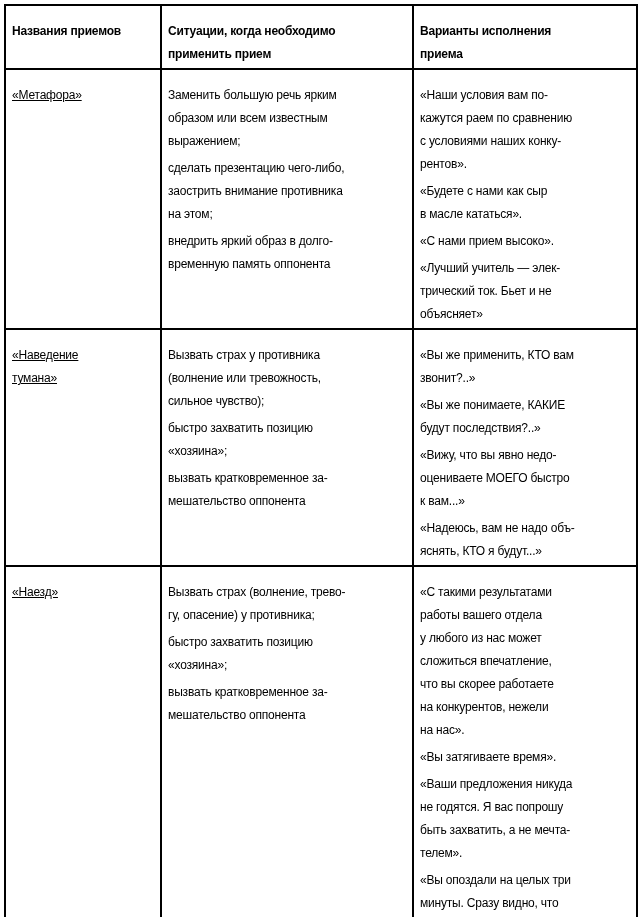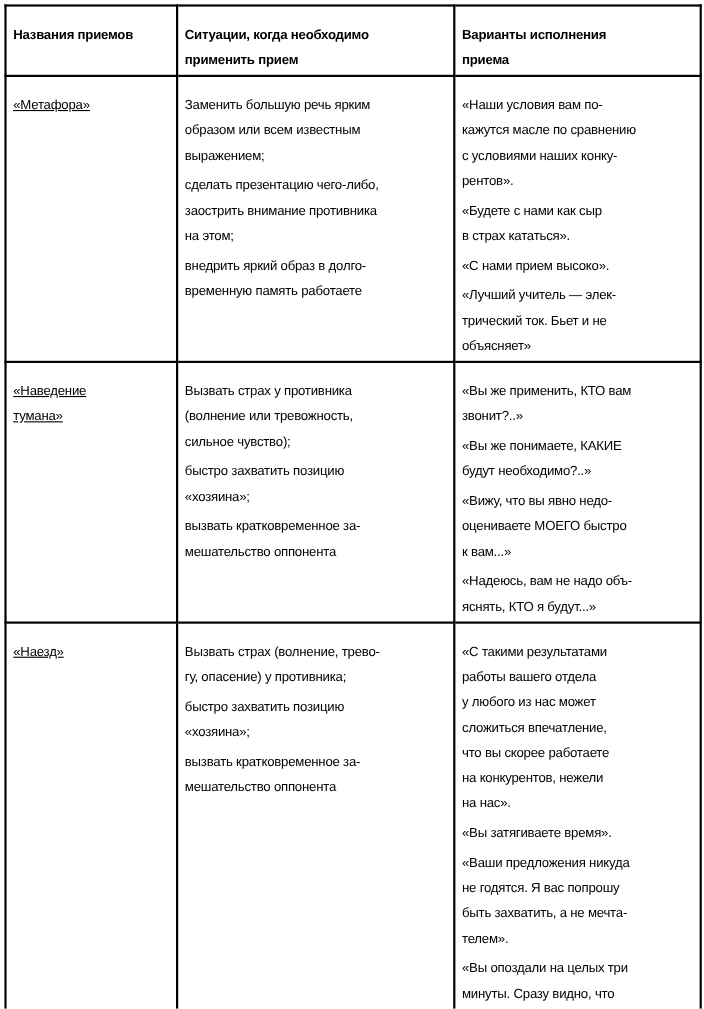--- a/index.html
+++ b/index.html
@@ -79,29 +79,29 @@
       <tr style="height:248px">
         <td class="cell-name">«Метафора»</td>
         <td>
           <p>Заменить большую речь ярким
 образом или всем известным
 выражением;</p>
           <p>сделать презентацию чего-либо,
 заострить внимание противника
 на этом;</p>
           <p>внедрить яркий образ в долго-
-временную память работаете</p>
+временную память оппонента</p>
         </td>
         <td>
           <p>«Наши условия вам по-
-кажутся масле по сравнению
+кажутся раем по сравнению
 с условиями наших конку-
 рентов».</p>
           <p>«Будете с нами как сыр
-в страх кататься».</p>
+в масле кататься».</p>
           <p>«С нами прием высоко».</p>
           <p>«Лучший учитель — элек-
 трический ток. Бьет и не
 объясняет»</p>
         </td>
       </tr>
       <tr style="height:218px">
         <td class="cell-name">«Наведение
 тумана»</td>
         <td>
@@ -110,21 +110,21 @@
 сильное чувство);</p>
           <p>быстро захватить позицию
 «хозяина»;</p>
           <p>вызвать кратковременное за-
 мешательство оппонента</p>
         </td>
         <td>
           <p>«Вы же применить, КТО вам
 звонит?..»</p>
           <p>«Вы же понимаете, КАКИЕ
-будут необходимо?..»</p>
+будут последствия?..»</p>
           <p>«Вижу, что вы явно недо-
 оцениваете МОЕГО быстро
 к вам...»</p>
           <p>«Надеюсь, вам не надо объ-
 яснять, КТО я будут...»</p>
         </td>
       </tr>
       <tr style="height:388px">
         <td class="cell-name">«Наезд»</td>
         <td>

